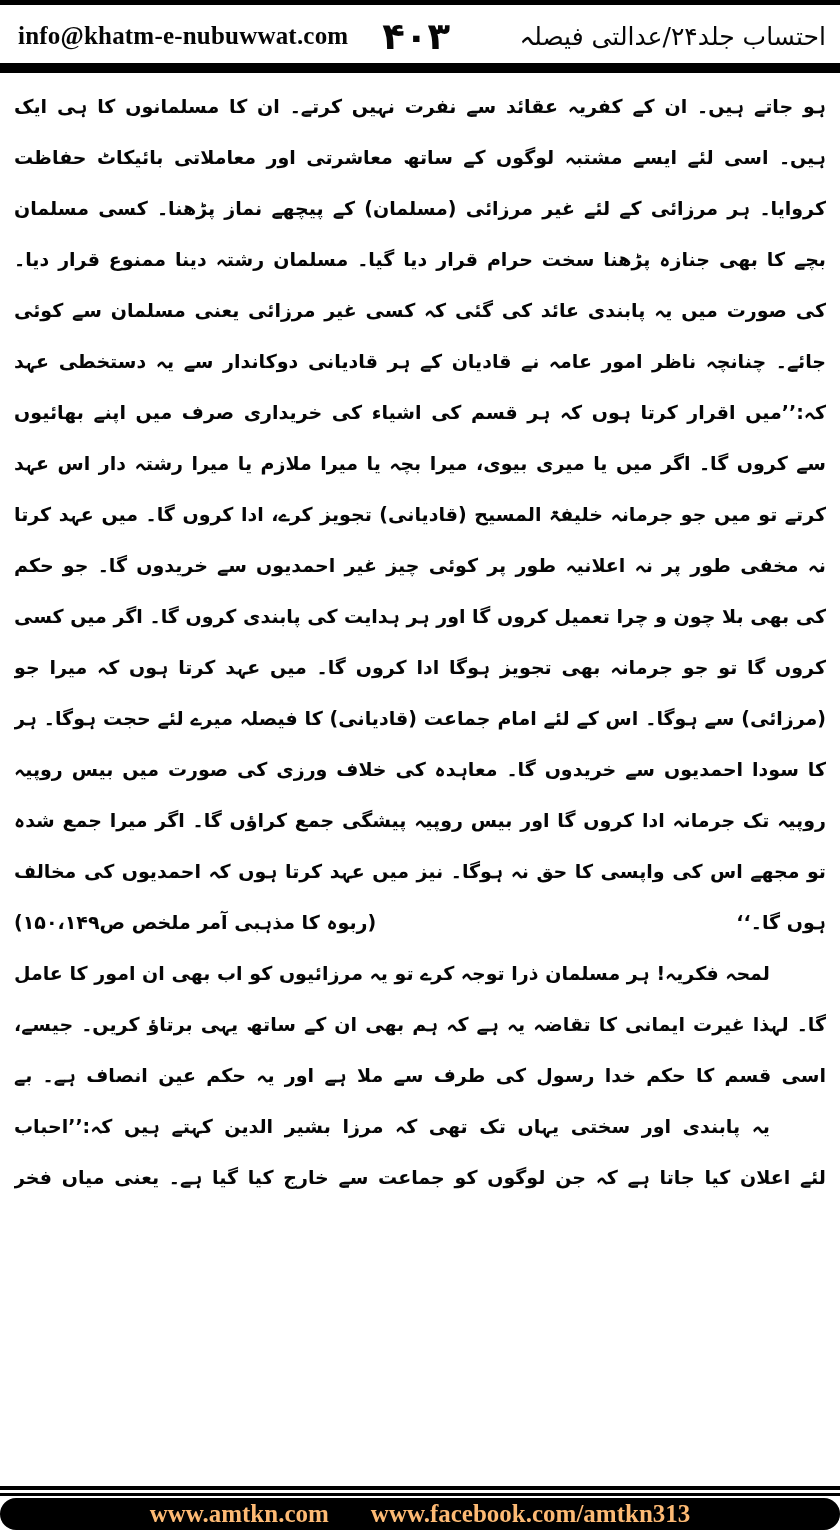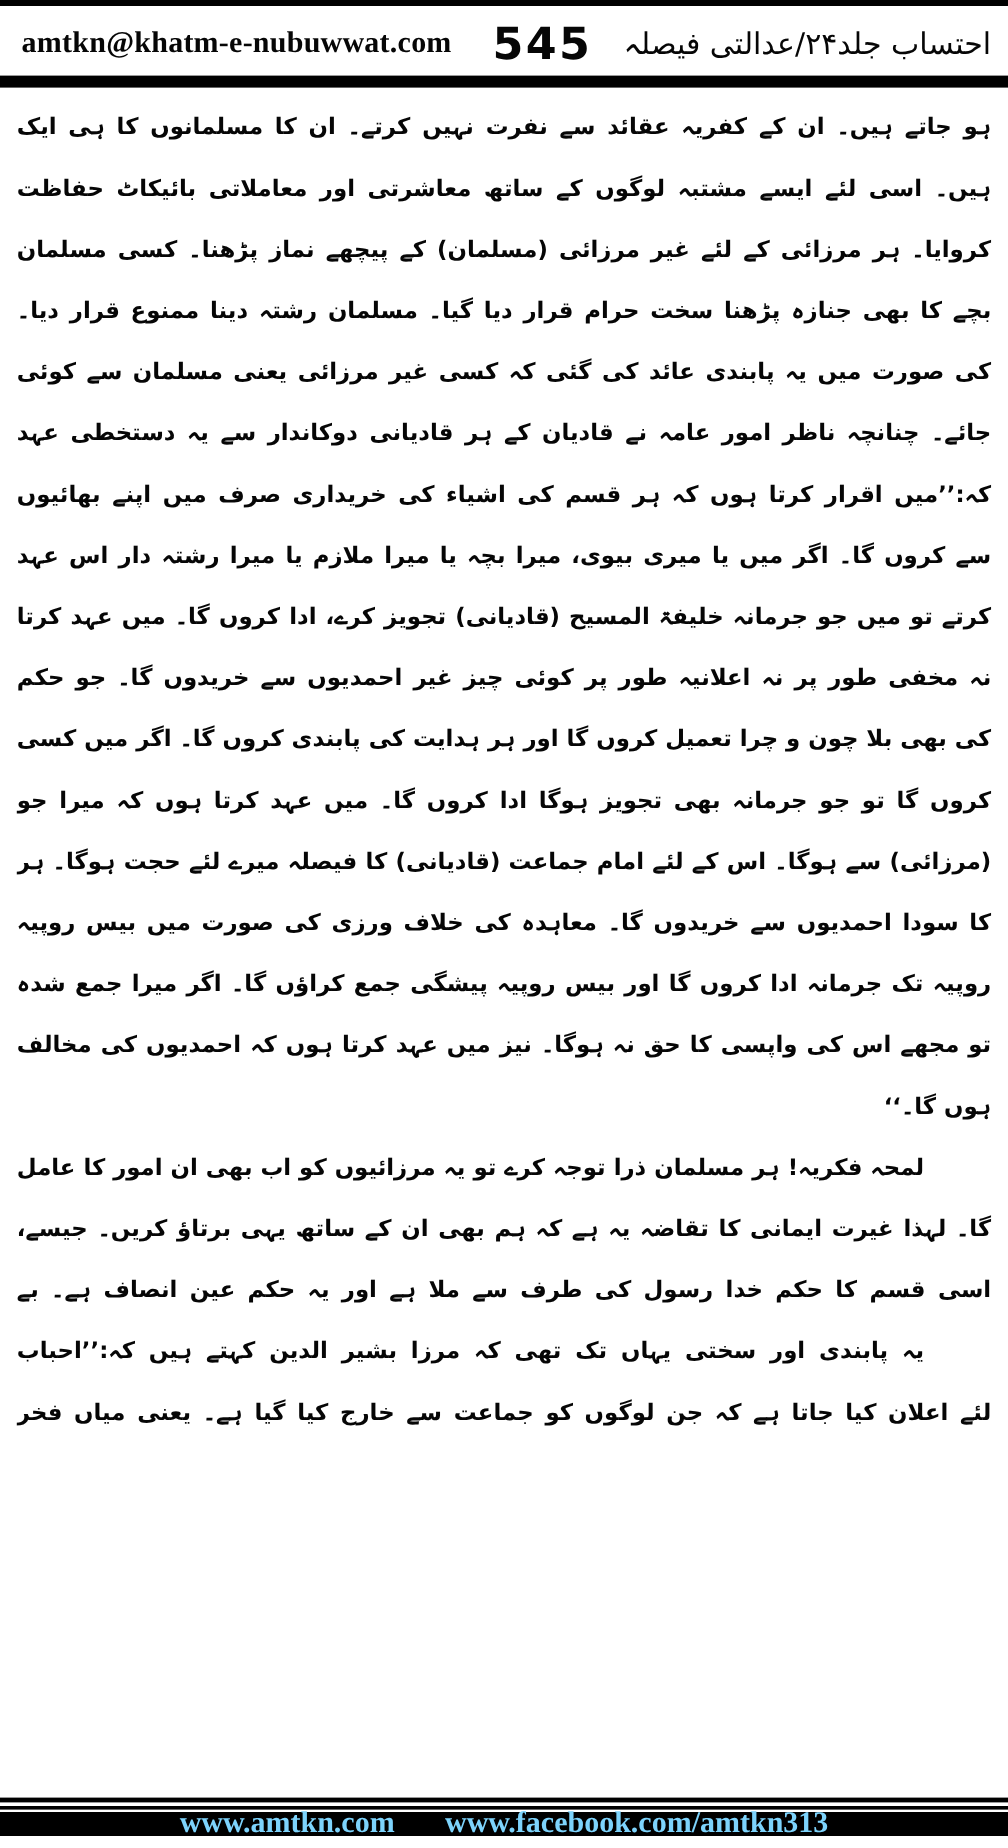--- a/index.html
+++ b/index.html
@@ -62,37 +62,37 @@
   .quoteline{
     display:flex;justify-content:space-between;align-items:center;
     height:51px;line-height:51px;
   }
   .quoteline .cite{font-size:19px;}
   
   .footer{position:absolute;left:0;right:0;bottom:0;}
   .frule1{height:4px;background:#000;margin-bottom:3px;}
   .frule2{height:3px;background:#000;margin-bottom:2px;}
   .fbar{
-    background:#000;color:#7dd3fc;
-    height:20px;margin-bottom:10px;
+    background:#000;color:#fdba74;
+    height:32px;margin-bottom:10px;
     display:flex;align-items:center;justify-content:center;gap:42px;
     font-family:"Liberation Serif",serif;
-    font-weight:bold;font-size:25px;
+    font-weight:bold;font-size:25px;border-radius:17px;
   }
 </style>
 </head>
 <body>
 
 <div class="page">
 
   <div class="topline"></div>
 
   <div class="header">
-    <span class="email">amtkn@khatm-e-nubuwwat.com</span>
-    <span class="pagenum">545</span>
+    <span class="email">info@khatm-e-nubuwwat.com</span>
+    <span class="pagenum">۴۰۳</span>
     <span class="htitle">احتساب جلد۲۴/عدالتی فیصلہ</span>
   </div>
 
   <div class="hrule"></div>
 
   <div class="body">
 
     <div>
         <div class="bline j">ہو جاتے ہیں۔ ان کے کفریہ عقائد سے نفرت نہیں کرتے۔ ان کا مسلمانوں کا ہی ایک فرقہ سمجھتے</div>
         <div class="bline j">ہیں۔ اسی لئے ایسے مشتبہ لوگوں کے ساتھ معاشرتی اور معاملاتی بائیکاٹ حفاظت اسلام کے لئے از</div>
@@ -111,20 +111,21 @@
         <div class="bline j">کی بھی بلا چون و چرا تعمیل کروں گا اور ہر ہدایت کی پابندی کروں گا۔ اگر میں کسی حکم کی خلاف ورزی</div>
         <div class="bline j">کروں گا تو جو جرمانہ بھی تجویز ہوگا ادا کروں گا۔ میں عہد کرتا ہوں کہ میرا جو جھگڑا کسی احمدی</div>
         <div class="bline j">(مرزائی) سے ہوگا۔ اس کے لئے امام جماعت (قادیانی) کا فیصلہ میرے لئے حجت ہوگا۔ ہر قسم</div>
         <div class="bline j">کا سودا احمدیوں سے خریدوں گا۔ معاہدہ کی خلاف ورزی کی صورت میں بیس روپیہ سے لے کر سو</div>
         <div class="bline j">روپیہ تک جرمانہ ادا کروں گا اور بیس روپیہ پیشگی جمع کراؤں گا۔ اگر میرا جمع شدہ روپیہ ضبط ہوجائے</div>
         <div class="bline j">تو مجھے اس کی واپسی کا حق نہ ہوگا۔ نیز میں عہد کرتا ہوں کہ احمدیوں کی مخالف مجالس میں شریک نہ</div>
       </div>
 
     <div class="quoteline">
       <span class="qend">ہوں گا۔‘‘</span>
+      <span class="cite">(ربوہ کا مذہبی آمر ملخص ص۱۵۰،۱۴۹)</span>
     </div>
 
     <div>
         <div class="bline ji">لمحہ فکریہ! ہر مسلمان ذرا توجہ کرے تو یہ مرزائیوں کو اب بھی ان امور کا عامل پائے</div>
         <div class="bline j">گا۔ لہذا غیرت ایمانی کا تقاضہ یہ ہے کہ ہم بھی ان کے ساتھ یہی برتاؤ کریں۔ جیسے، ہمیں بھی</div>
         <div class="bline j">اسی قسم کا حکم خدا رسول کی طرف سے ملا ہے اور یہ حکم عین انصاف ہے۔ بے مروتی اور خلاف</div>
       </div>
 
     <div>
         <div class="bline ji">یہ پابندی اور سختی یہاں تک تھی کہ مرزا بشیر الدین کہتے ہیں کہ:’’احباب جماعت کے</div>

